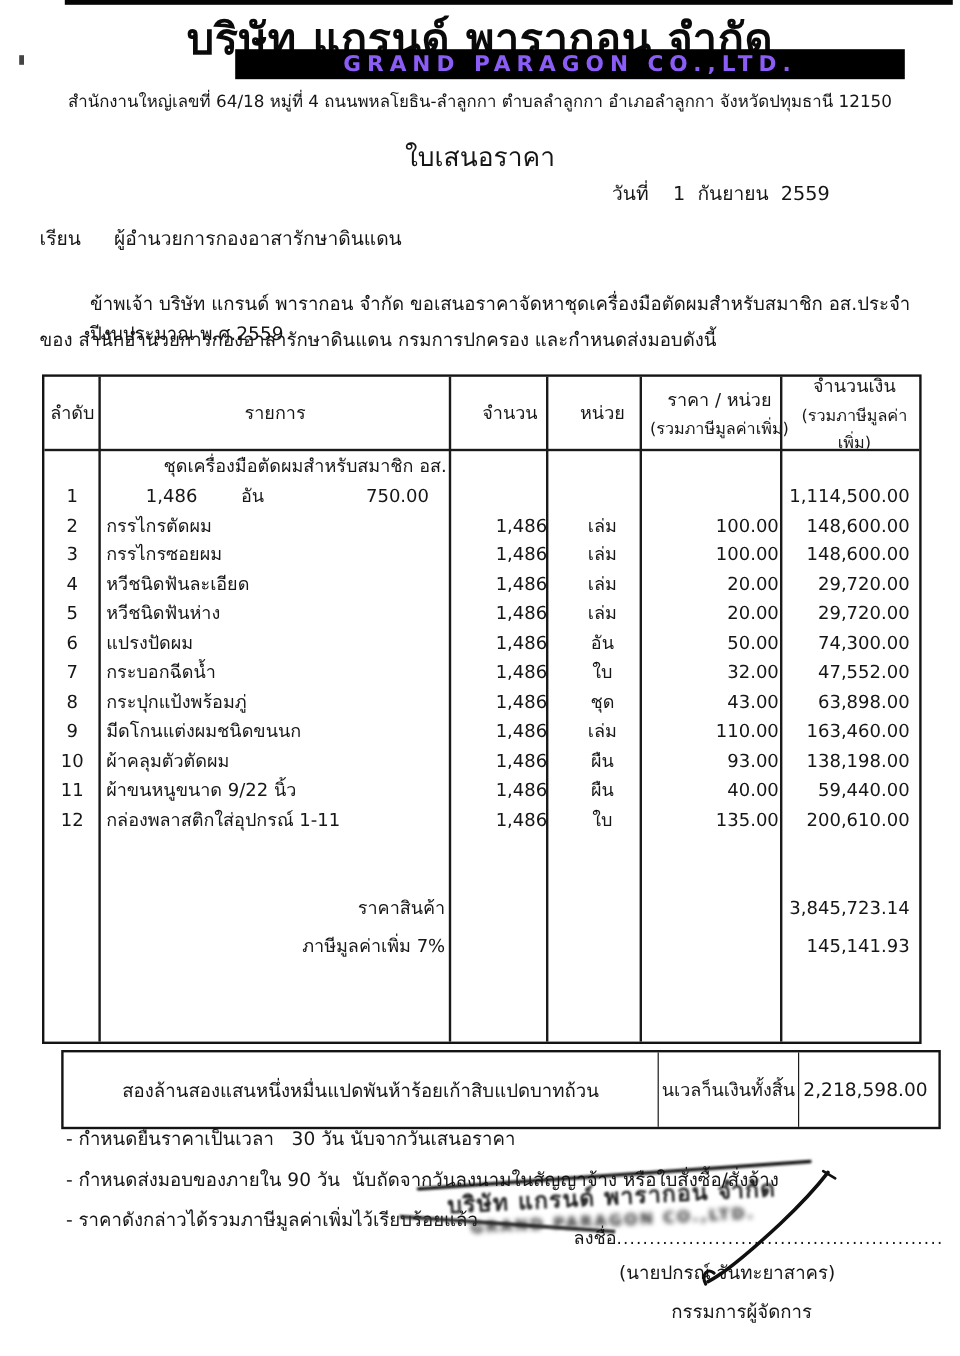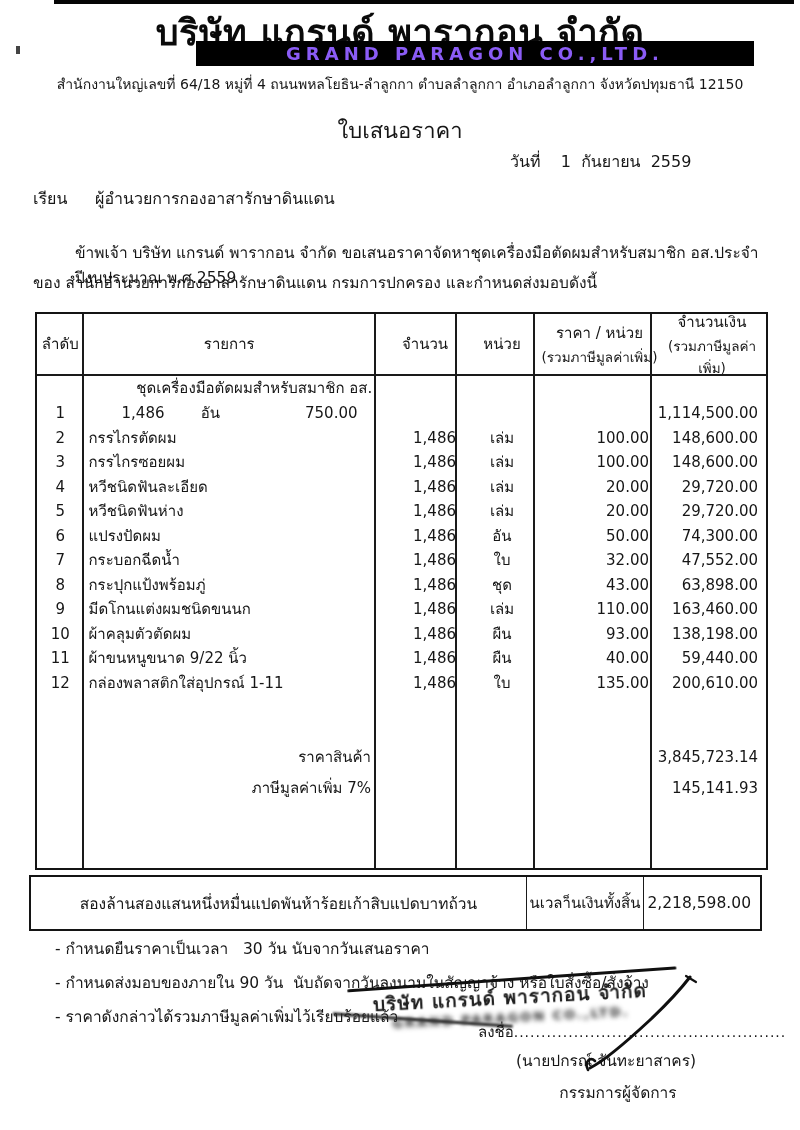--- a/index.html
+++ b/index.html
@@ -53,21 +53,21 @@
   .item-row .c4 { text-align:center; }
   .item-row .c5 { text-align:right; padding-right:9px; }
   .item-row .c6 { text-align:right; padding-right:8px; }
   .spacer { height:46px; }
   .sum-row { height:31px; align-items:center; font-size:15px; }
   .sum-row .sum-label { width:337px; text-align:right; padding-right:3px; box-sizing:border-box; }
   .sum-row .sum-mid { width:276px; }
   .sum-row .sum-amt { flex:1; text-align:right; padding-right:8px; box-sizing:border-box; }
 
   
-  .total-band { left:29px; top:875px; width:733px; height:56px;
+  .total-band { left:51px; top:875px; width:733px; height:66px;
                 border:2px solid #141414; box-sizing:border-box; display:flex; }
   .total-words { width:496px; display:flex; align-items:center; justify-content:center;
                  font-size:15.5px; border-right:1.5px solid #1a1a1a; box-sizing:border-box; }
   .total-label { width:117px; display:flex; align-items:center; justify-content:center;
                  font-size:15px; border-right:1.5px solid #1a1a1a; box-sizing:border-box; }
   .total-amt { flex:1; display:flex; align-items:center; justify-content:flex-end;
                padding-right:9px; font-size:15.5px; box-sizing:border-box; }
 
   
   .note { left:55px; font-size:15.5px; }

